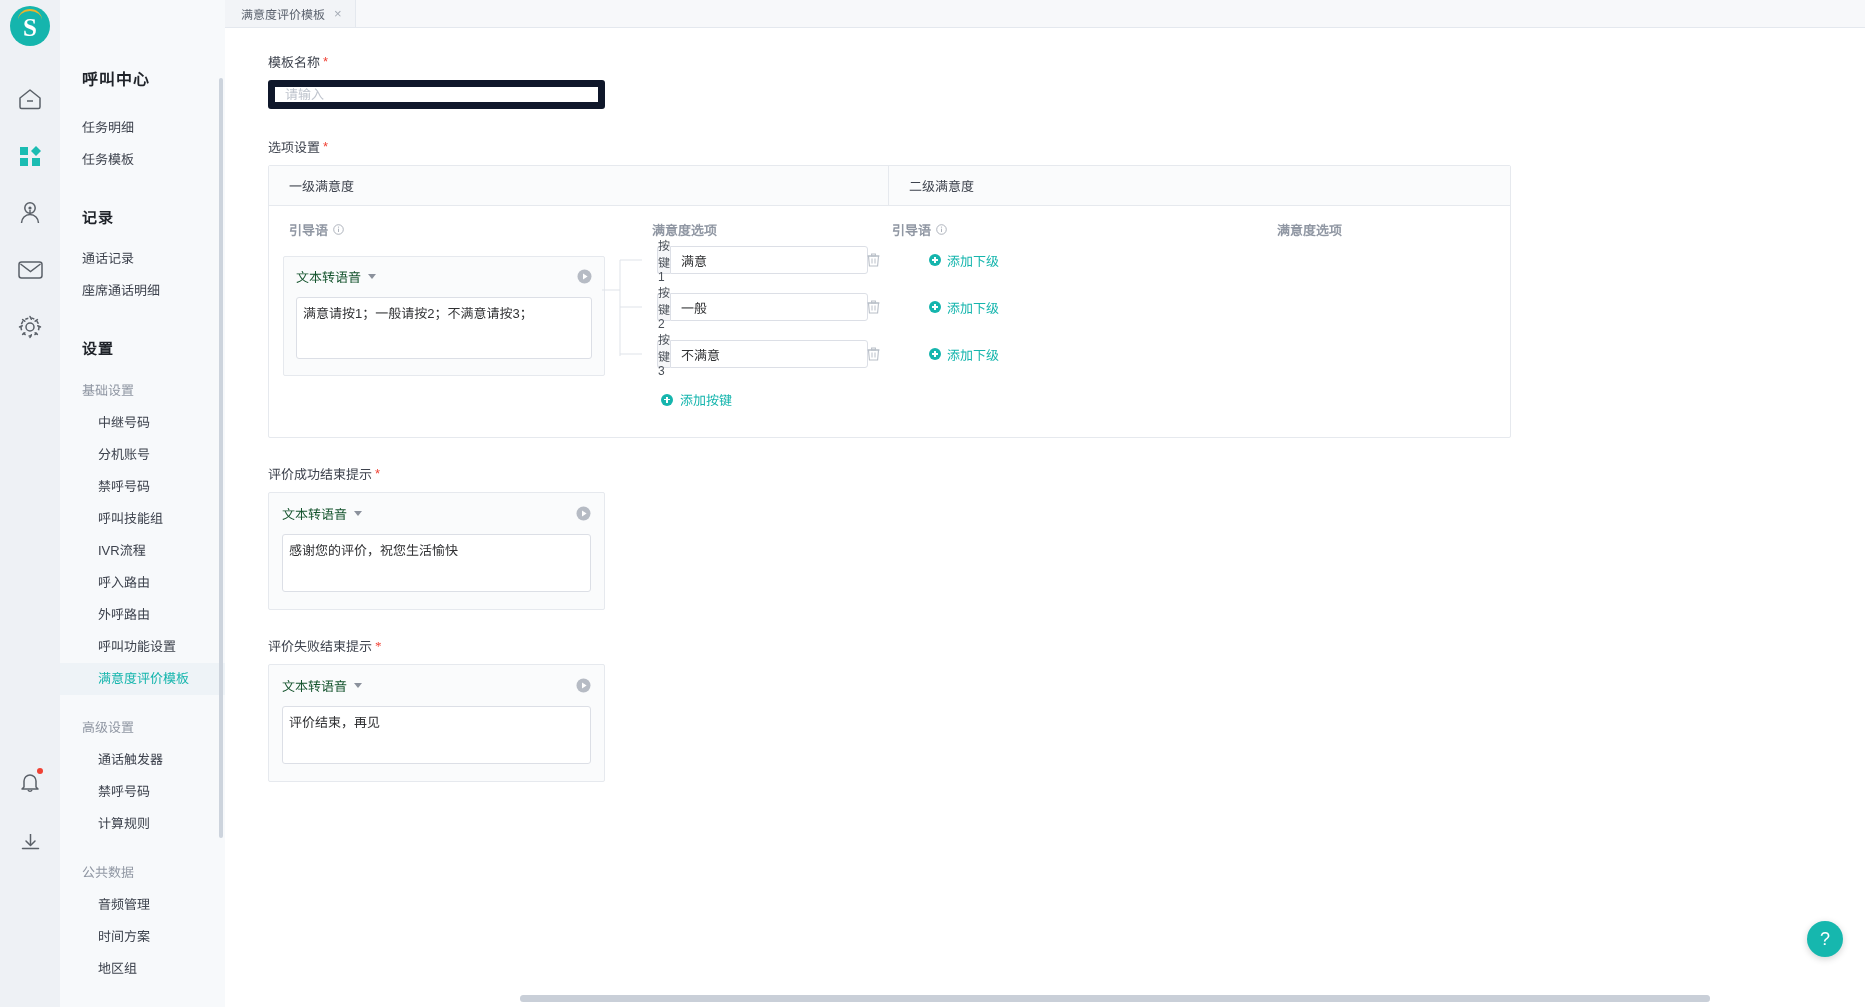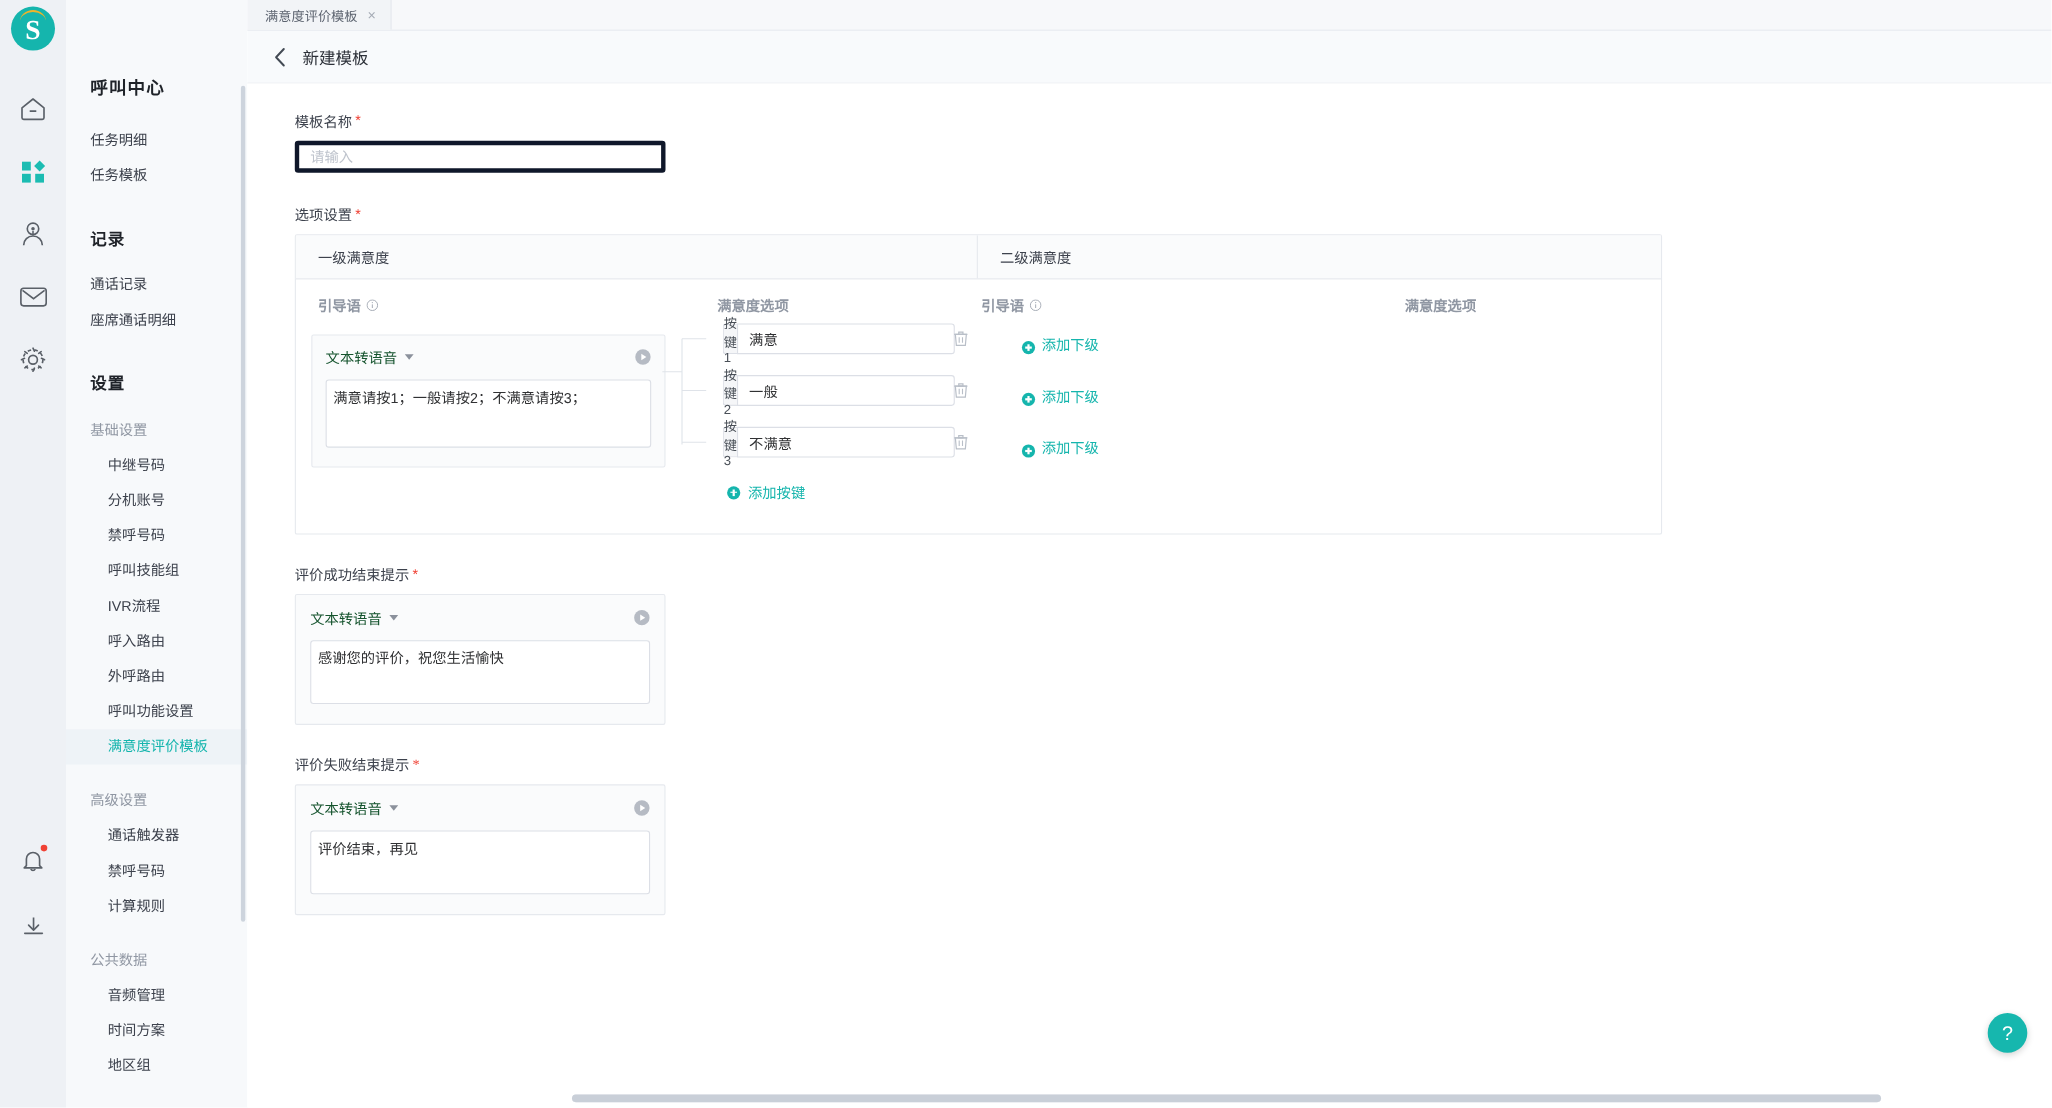--- a/index.html
+++ b/index.html
@@ -134,21 +134,21 @@
     padding: 24px 30px 0 43px;
   }
 
   .field-label {
     font-size: 13px; color: #3d424d; margin-bottom: 9px; display: flex; align-items: center; gap: 3px;
   }
   .req { color: #f04134; font-size: 13px; }
 
   .text-input {
     width: 337px; height: 29px;
-    border: 4px solid #0f172a; border-radius: 3px;
+    border: 7px solid #0f172a; border-radius: 3px;
     font-size: 13px; color: #303133;
     padding: 0 10px; outline: none; background: #fff;
     font-family: inherit;
   }
   .text-input::placeholder { color: #bfc4cd; }
 
   .section-gap { height: 28px; }
 
   
   .opt-panel { border: 1px solid #e6e9ee; border-radius: 2px; width: 1243px; background: #fff; }
@@ -182,21 +182,21 @@
     width: 56px; background: #f5f6f8; border: 1px solid #dcdfe6; border-right: none;
     border-radius: 3px 0 0 3px; font-size: 12px; color: #4a5058;
     display: flex; align-items: center; justify-content: center;
   }
   .key-val {
     flex: 1; border: 1px solid #dcdfe6; border-radius: 0 3px 3px 0;
     font-size: 13px; color: #303133; padding: 0 10px; outline: none; background: #fff;
     font-family: inherit;
   }
   .trash { cursor: pointer; display: flex; align-items: center; }
-  .add-sub { display: flex; align-items: flex-end; gap: 6px; font-size: 13px; color: #15b5ad; cursor: pointer; }
+  .add-sub { display: flex; align-items: center; gap: 6px; font-size: 13px; color: #15b5ad; cursor: pointer; }
   .plus-circle { width: 12px; height: 12px; border-radius: 50%; background: #15b5ad; position: relative; flex: none; }
   .plus-circle::before, .plus-circle::after { content: ""; position: absolute; background: #fff; }
   .plus-circle::before { left: 3px; top: 5.3px; width: 6px; height: 1.5px; }
   .plus-circle::after  { top: 3px; left: 5.3px; height: 6px; width: 1.5px; }
   .add-key { display: flex; align-items: center; gap: 7px; font-size: 13px; color: #15b5ad; cursor: pointer; }
 
   .tts-block { border: 1px solid #e6e9ee; border-radius: 2px; background: #fafbfc; width: 337px; padding: 11px 13px 13px 13px; }
   .tts-block .tts-area { height: 58px; }
 
   
@@ -320,28 +320,20 @@
   <div class="main">
 
 
     <div class="tabbar">
       <div class="tab">
         <span>满意度评价模板</span>
         <span class="x">×</span>
       </div>
     </div>
 
-    <div class="pagehead">
-      <span class="back-ic">
-        <svg width="11" height="18" viewBox="0 0 11 18">
-            <path d="M9 1.5 L2 9 L9 16.5" fill="none" stroke="#434a54" stroke-width="1.8" stroke-linecap="round" stroke-linejoin="round"></path>
-          </svg>
-      </span>
-      <span class="pagehead-title">新建模板</span>
-    </div>
 
     <div class="content">
 
       
       <div class="field-label">
         <span>模板名称</span>
         <span class="req">*</span>
       </div>
       <input class="text-input" type="text" placeholder="请输入" style="">
 

